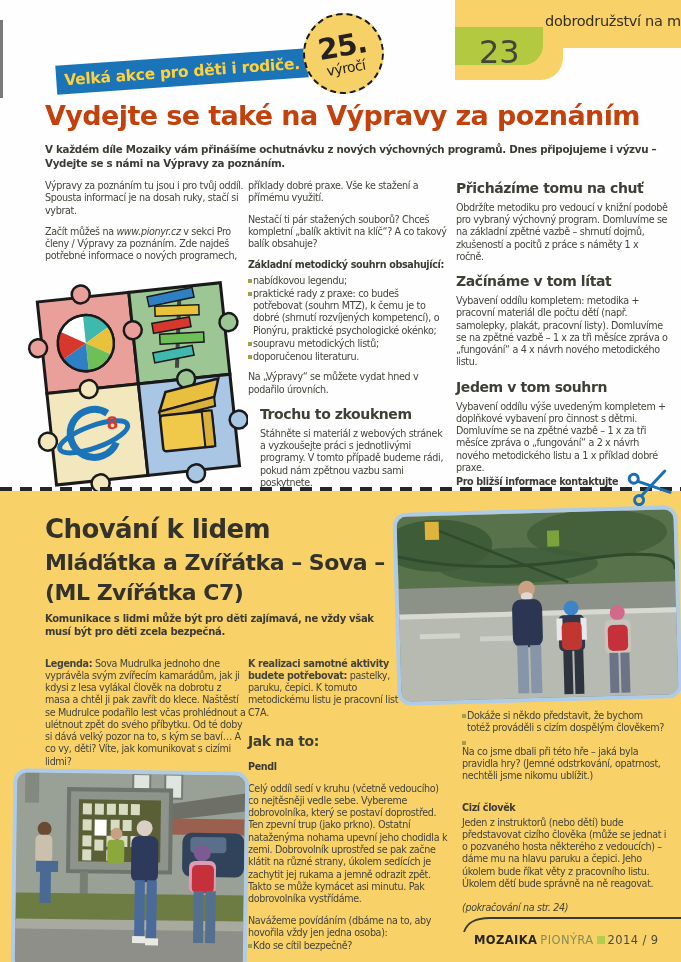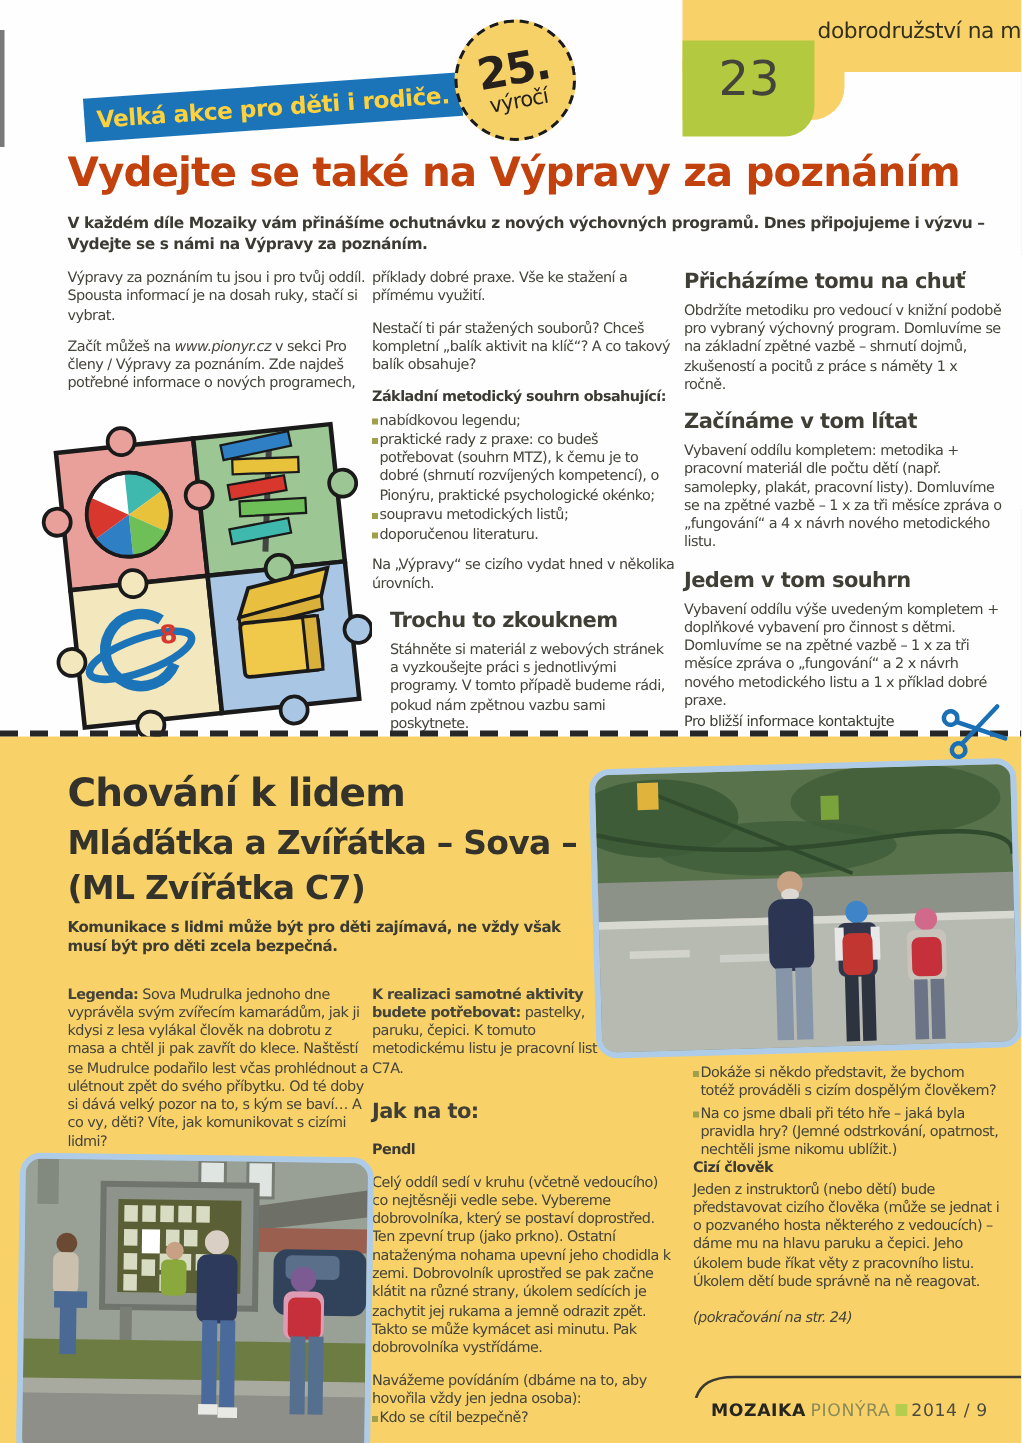--- a/index.html
+++ b/index.html
@@ -6,39 +6,39 @@
   body{width:681px;height:962px;background:#e9e9e9;font-family:"DejaVu Sans","Liberation Sans",sans-serif;}
   #page{position:relative;width:681px;height:962px;background:#fefefe;overflow:hidden;}
   .abs{position:absolute;}
   .body-text{font-size:9.6px;line-height:1.28;letter-spacing:-0.35px;color:#45443b;}
   .bold{font-weight:bold;}
   .ital{font-style:italic;}
   
   .tab-top{left:455px;top:0;width:226px;height:48px;background:#f8d269;}
   .tab-low{left:455px;top:40px;width:108px;height:40px;background:#f8d269;border-bottom-right-radius:22px;}
   .tagline{left:455px;top:13px;width:244px;text-align:right;font-size:14.5px;font-weight:normal;color:#35301c;letter-spacing:-0.3px;}
-  .pagenum-box{left:455px;top:27px;width:88px;height:64px;background:#b3c93f;border-bottom-right-radius:20px;}
+  .pagenum-box{left:455px;top:27px;width:88px;height:38px;background:#b3c93f;border-bottom-right-radius:20px;}
   .pagenum{position:absolute;left:24px;top:6px;font-size:32px;color:#44443a;}
   
   .banner{left:56px;top:57px;width:252px;height:29px;background:#1b74b8;transform:rotate(-4deg);display:flex;align-items:center;justify-content:center;}
   .banner span{color:#ffd23d;font-size:15.5px;font-weight:bold;letter-spacing:-0.3px;white-space:nowrap;}
   .badge{left:303px;top:13px;width:77px;height:77px;background:#f6d168;border:2.5px dashed #1a1a1a;border-radius:50%;display:flex;flex-direction:column;align-items:center;justify-content:center;transform:rotate(-10deg);}
   .badge-num{font-size:29px;font-weight:bold;color:#26211c;line-height:1;letter-spacing:-1px;}
   .badge-label{font-size:14px;color:#26211c;line-height:1.05;letter-spacing:-0.5px;}
   
   .a1-title{left:45px;top:100px;width:620px;font-size:27px;font-weight:bold;color:#c2410c;letter-spacing:-0.6px;}
   .a1-intro{left:45px;top:143px;width:618px;font-size:10.3px;font-weight:bold;line-height:1.32;letter-spacing:-0.3px;color:#3c3b33;}
   .col{top:180px;}
   .col p{margin:0 0 9px 0;}
   .subhead{font-size:14px;font-weight:bold;color:#403f36;letter-spacing:-0.4px;margin:10px 0 4px 0;}
   .bullet{display:flex;gap:1px;margin:0 0 1px 0;}
   .sq{flex:0 0 4px;width:4px;height:4px;background:#a0a04a;margin-top:4px;}
   .indent{padding-left:12px;}
   .url{font-style:italic;}
-  .contact{margin:2px 0 0 0;font-weight:normal;color:#3c3b33;}
+  .contact{margin:2px 0 0 0;font-weight:bold;color:#3c3b33;}
   
   .cutline{left:0;top:487px;width:681px;height:4px;background:repeating-linear-gradient(90deg,#262626 0 12px,transparent 12px 20px);}
   .scissors{left:628px;top:466px;width:44px;height:40px;transform:rotate(-14deg);}
   
   .yellow{left:0;top:491px;width:681px;height:471px;background:#f8d269;}
   .a2-title1{left:45px;top:514px;font-size:26px;font-weight:bold;color:#33322b;letter-spacing:-0.6px;}
   .a2-title2{left:45px;top:550px;font-size:22px;font-weight:bold;color:#33322b;letter-spacing:-0.5px;}
   .a2-title3{left:45px;top:580px;font-size:22px;font-weight:bold;color:#33322b;letter-spacing:-0.5px;}
   .a2-intro{left:45px;top:612px;width:345px;font-size:10px;font-weight:bold;line-height:1.3;letter-spacing:-0.3px;color:#3c3b33;}
   .a2col{top:648px;}
@@ -152,21 +152,21 @@
         <span>praktické rady z praxe: co budeš potřebovat (souhrn MTZ), k čemu je to dobré (shrnutí rozvíjených kompetencí), o Pionýru, praktické psychologické okénko;</span>
       </div>
     <div class="bullet">
         <span class="sq"></span>
         <span>soupravu metodických listů;</span>
       </div>
     <div class="bullet" style="margin-bottom:8px;">
         <span class="sq"></span>
         <span>doporučenou literaturu.</span>
       </div>
-    <p>Na „Výpravy“ se cizího vydat hned v několika úrovních.</p>
+    <p>Na „Výpravy“ se můžete vydat hned v podařilo úrovních.</p>
     <div class="subhead indent">Trochu to zkouknem</div>
     <p class="indent">Stáhněte si materiál z webových stránek a vyzkoušejte práci s jednotlivými programy. V tomto případě budeme rádi, pokud nám zpětnou vazbu sami poskytnete.</p>
   </div>
 
   <div class="abs col body-text" style="left:456px;width:212px;">
     <div class="subhead" style="margin-top:0;">Přicházíme tomu na chuť</div>
     <p>Obdržíte metodiku pro vedoucí v knižní podobě pro vybraný výchovný program. Domluvíme se na základní zpětné vazbě – shrnutí dojmů, zkušeností a pocitů z práce s náměty 1 x ročně.</p>
     <div class="subhead">Začínáme v tom lítat</div>
     <p>Vybavení oddílu kompletem: metodika + pracovní materiál dle počtu dětí (např. samolepky, plakát, pracovní listy). Domluvíme se na zpětné vazbě – 1 x za tři měsíce zpráva o „fungování“ a 4 x návrh nového metodického listu.</p>
     <div class="subhead">Jedem v tom souhrn</div>
@@ -246,21 +246,21 @@
         <span class="sq"></span>
         <span>Kdo se cítil bezpečně?</span>
       </div>
   </div>
 
   <div class="abs body-text" style="left:462px;top:710px;width:206px;">
     <div class="bullet" style="margin-bottom:2px;">
         <span class="sq"></span>
         <span>Dokáže si někdo představit, že bychom totéž prováděli s cizím dospělým člověkem?</span>
       </div>
-    <div class="bullet" style="margin-bottom:0;">
+    <div class="bullet" style="margin-bottom:20px;flex-direction:column;">
         <span class="sq"></span>
         <span>Na co jsme dbali při této hře – jaká byla pravidla hry? (Jemné odstrkování, opatrnost, nechtěli jsme nikomu ublížit.)</span>
       </div>
     <div class="bold" style="margin-bottom:2px;color:#3c3b33;">Cizí člověk</div>
     <p style="margin:0 0 12px 0;">Jeden z instruktorů (nebo dětí) bude představovat cizího člověka (může se jednat i o pozvaného hosta některého z vedoucích) – dáme mu na hlavu paruku a čepici. Jeho úkolem bude říkat věty z pracovního listu. Úkolem dětí bude správně na ně reagovat.</p>
     <div class="ital">(pokračování na str. 24)</div>
   </div>
 
   <div class="abs photo-frame photo2">
     <svg width="228" height="196" viewBox="0 0 228 196">

